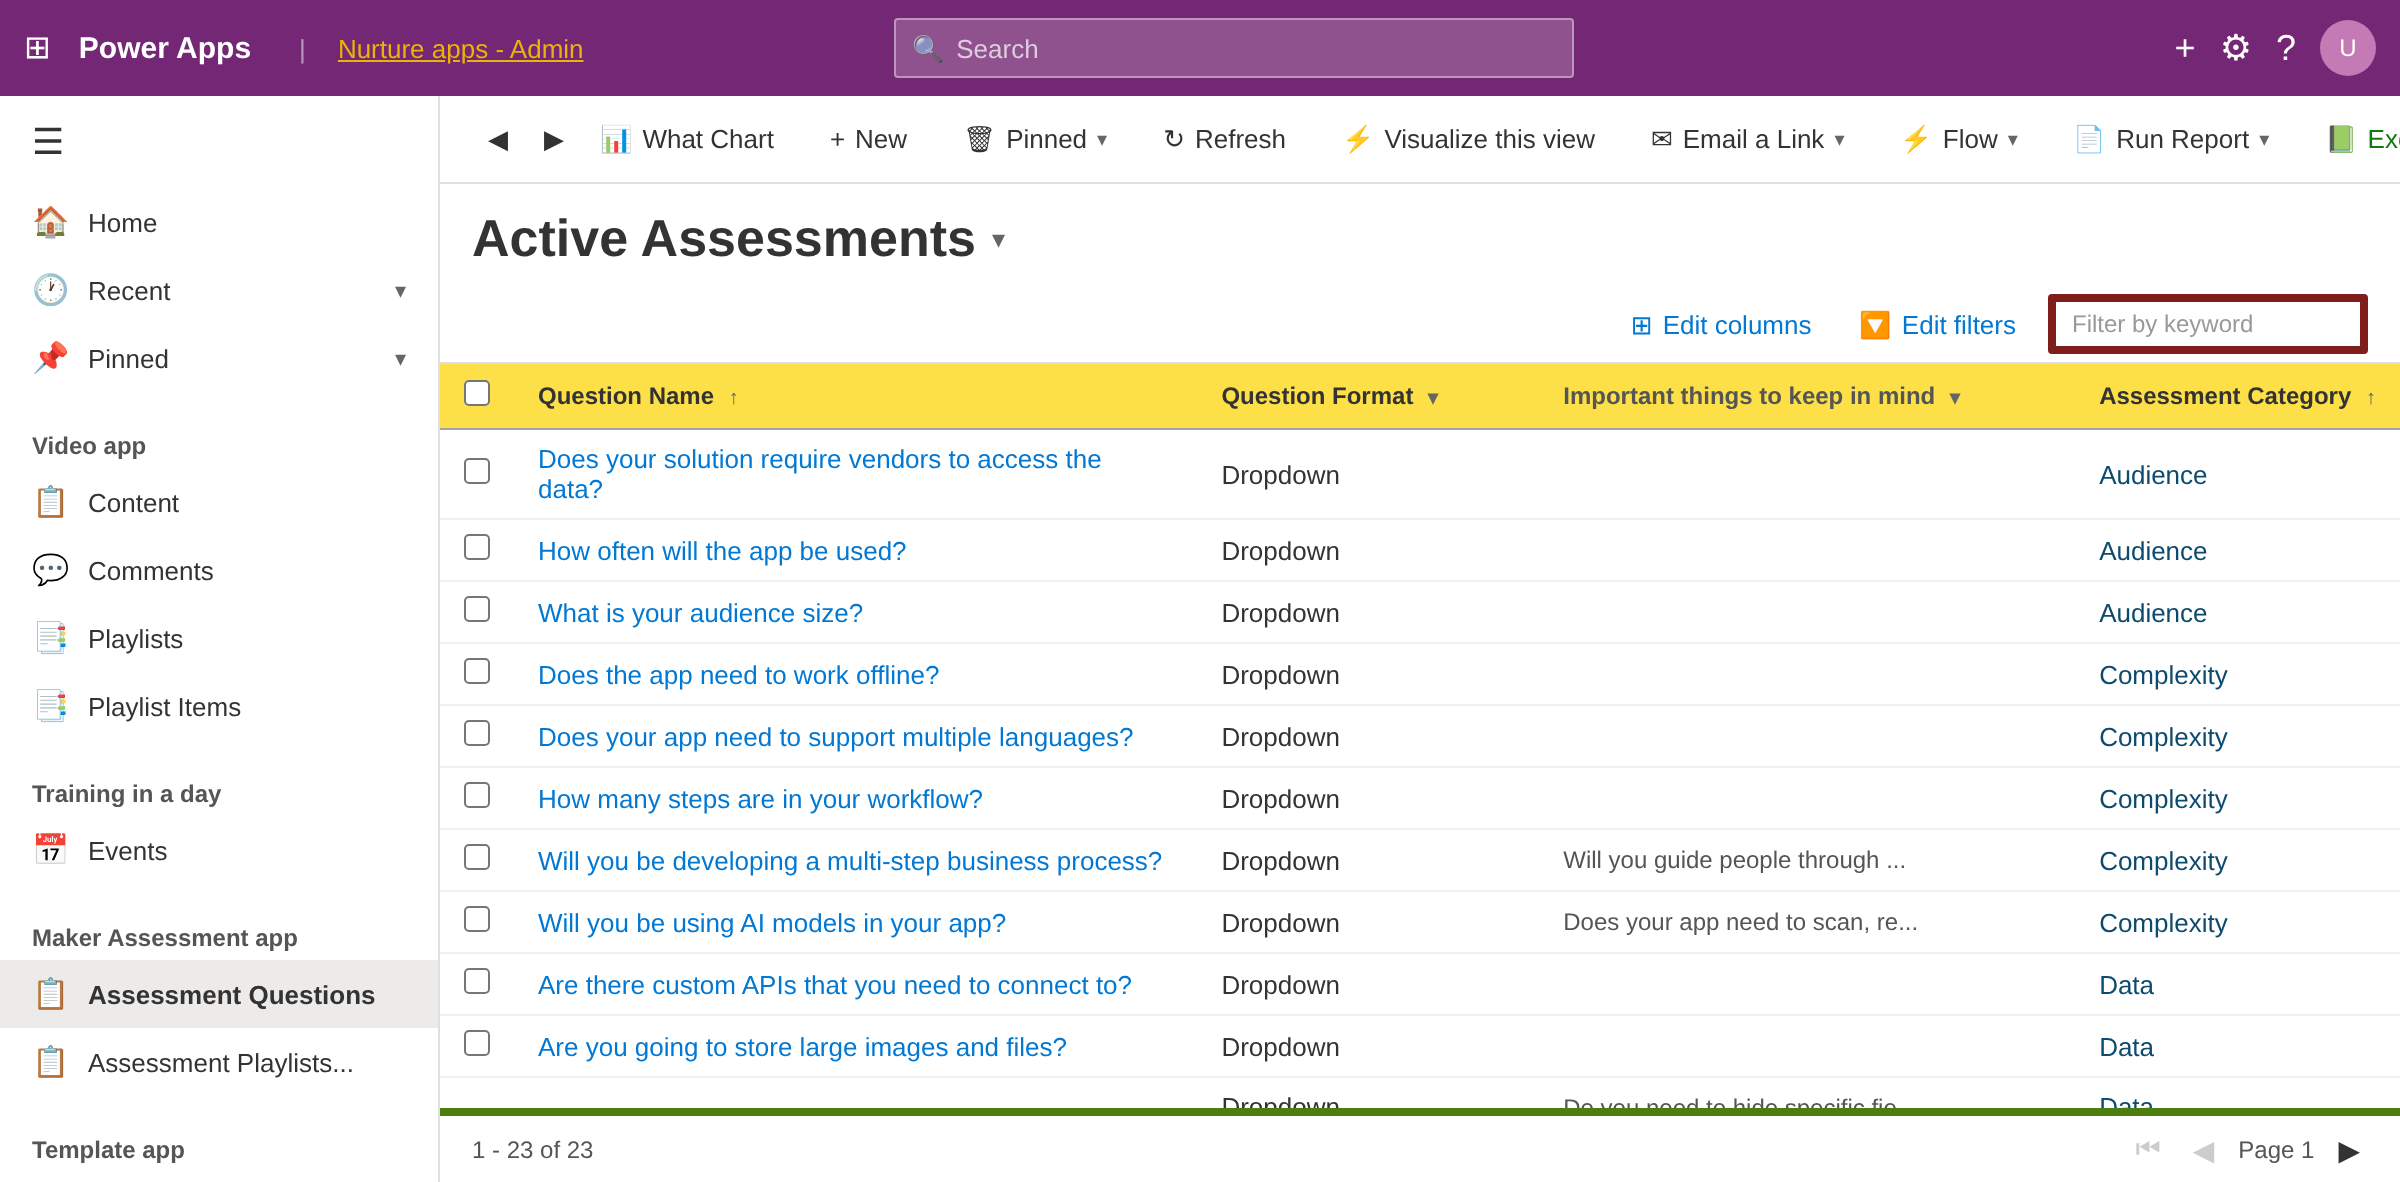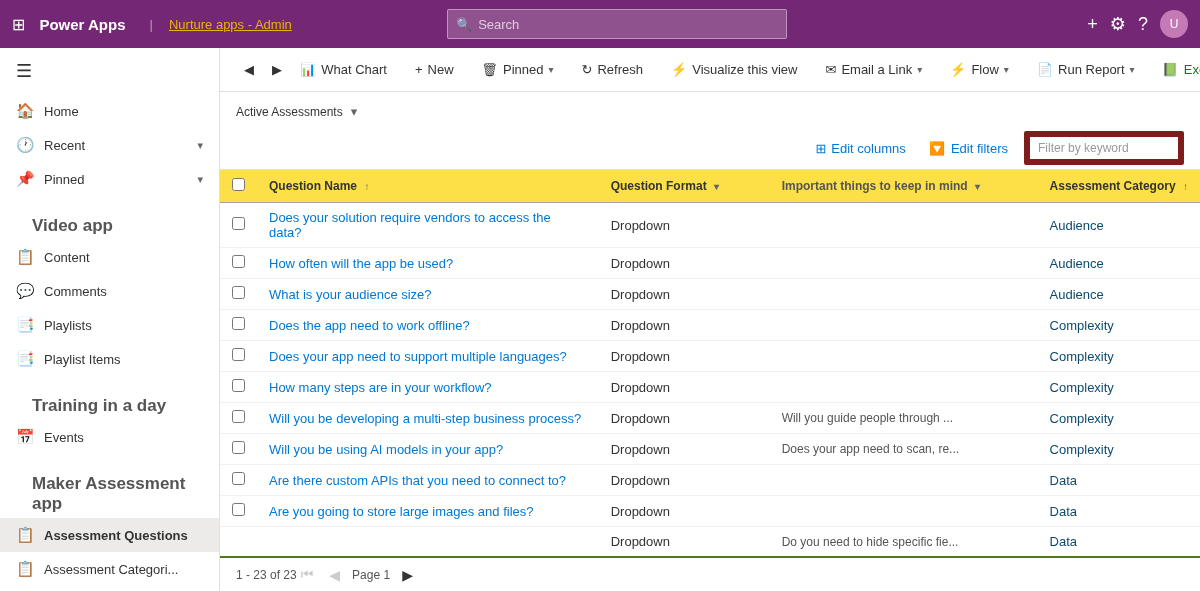--- a/index.html
+++ b/index.html
@@ -66,22 +66,22 @@
       cursor: pointer;
       color: #333;
       font-size: 13px;
       gap: 10px;
       position: relative;
     }
     .sidebar-item.active { background: #edebe9; font-weight: 600; }
     .sidebar-item .icon { font-size: 15px; width: 18px; text-align: center; }
     .sidebar-item .chevron { margin-left: auto; font-size: 11px; color: #666; }
     .sidebar-section-label {
-      padding: 12px 32px 4px;
-      font-size: 17px;
+      padding: 12px 16px 4px;
+      font-size: 12px;
       font-weight: 600;
       color: #555;
       text-transform: none;
     }
     .sidebar-divider { height: 1px; background: #e0e0e0; margin: 4px 0; }
 
     
     .content-area { flex: 1; display: flex; flex-direction: column; overflow: hidden; }
 
     
@@ -113,21 +113,21 @@
     .cmd-btn.excel-icon { color: #107c10; }
 
     
     .view-header {
       display: flex;
       align-items: center;
       padding: 12px 16px 8px;
       gap: 8px;
       flex-shrink: 0;
     }
-    .view-title { font-size: 12px; font-weight: 400; color: #333; }
+    .view-title { font-size: 26px; font-weight: 700; color: #333; }
     .view-title-chevron { font-size: 13px; color: #666; cursor: pointer; }
 
     
     .table-toolbar {
       display: flex;
       align-items: center;
       padding: 4px 16px;
       gap: 8px;
       flex-shrink: 0;
       justify-content: flex-end;
@@ -139,21 +139,21 @@
       gap: 5px;
       padding: 4px 8px;
       border: none;
       background: none;
       cursor: pointer;
       font-size: 13px;
       color: #0078d4;
       border-radius: 2px;
     }
     .filter-input {
-      border: 6px solid #7f1d1d;
+      border: 4px solid #7f1d1d;
       border-radius: 2px;
       padding: 4px 8px;
       font-size: 12px;
       outline: none;
       width: 160px;
       color: #666;
     }
     .filter-input::placeholder { color: #999; }
 
     
@@ -183,21 +183,22 @@
     .col-important { width: 28%; font-size: 12px; color: #555; }
     .col-category { width: 16%; }
 
     
     .table-footer {
       padding: 6px 16px;
       font-size: 12px;
       color: #555;
       display: flex;
       align-items: center;
-      border-top: 2px solid #4d7c0f;
+      justify-content: space-between;
+      border-top: 4px solid #4d7c0f;
       flex-shrink: 0;
     }
     .pagination { display: flex; align-items: center; gap: 8px; }
     .page-btn { background: none; border: none; cursor: pointer; color: #333; font-size: 14px; padding: 2px 4px; }
     .page-btn:disabled { color: #ccc; cursor: default; }
   </style>
 </head>
 <body>
 
 <div class="topbar">
@@ -267,21 +268,21 @@
 
     <div class="sidebar-divider"></div>
     <div class="sidebar-section-label">Maker Assessment app</div>
 
     <div class="sidebar-item active">
       <span class="icon">📋</span>
       <span>Assessment Questions</span>
     </div>
     <div class="sidebar-item">
       <span class="icon">📋</span>
-      <span>Assessment Categori...</span>
+      <span>Assessment Playlists...</span>
     </div>
 
     <div class="sidebar-divider"></div>
     <div class="sidebar-section-label">Template app</div>
 
     <div class="sidebar-item">
       <span class="icon">📋</span>
       <span>Templates</span>
     </div>
   </div>

